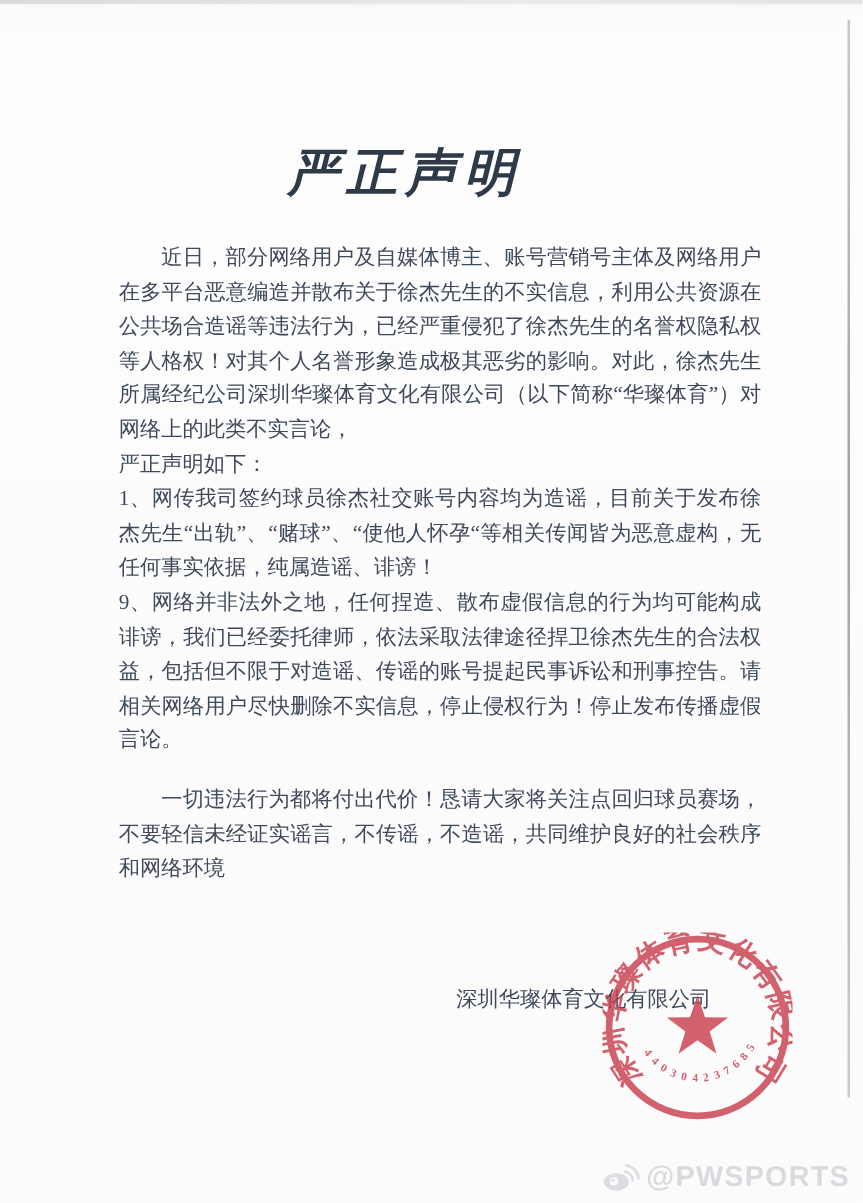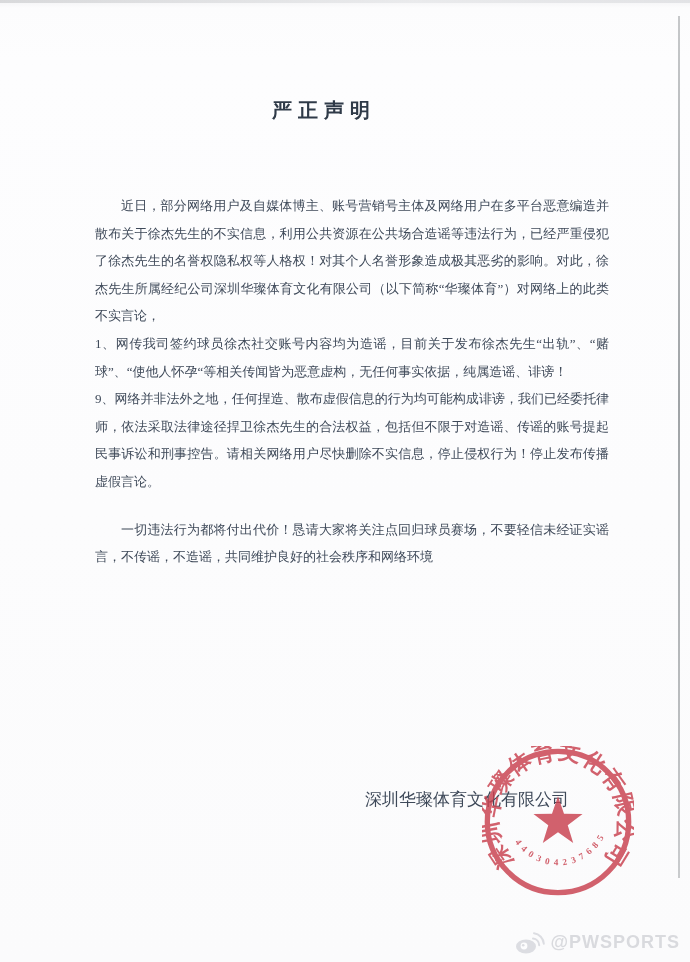--- a/index.html
+++ b/index.html
@@ -19,26 +19,27 @@
     background:linear-gradient(90deg,#cfd0d2,#e6e7e9 60%,#dcdde0);
     opacity:.75;
   }
   .page-edge-right {
     position:absolute; left:678px; top:16px; width:2px; height:862px;
     background:linear-gradient(180deg,#c6c8ca,#9fa3a6 45%,#c9cbcd);
   }
   .title {
     position:absolute; top:84px; left:0; width:648px;
     text-align:center;
-    font-size:20px; font-weight:bold; letter-spacing:6px;
+    font-size:41px; font-weight:bold; letter-spacing:6px;
     color:#2f3a48;
+    font-style:italic;
   }
   .doc-body {
     position:absolute; left:95px; width:514px; top:192px;
-    font-size:13px; line-height:27.6px;
+    font-size:17px; line-height:27.6px;
     color:#3e4959;
     text-align:justify;
   }
   .doc-body p { margin:0; }
   .doc-body p.indent { text-indent:2em; }
   .doc-body p.gap { margin-top:20px; }
   .signature {
     position:absolute; top:786px; right:121px;
     text-align:right;
     font-size:17px; line-height:28px;
@@ -51,35 +52,36 @@
     width:152px; height:152px;
     opacity:.82;
     z-index:2;
     pointer-events:none;
   }
   .watermark {
     position:absolute; right:10px; bottom:7px;
     display:flex; align-items:center; gap:5px;
     color:#d9dade;
     font-family:"Liberation Sans","DejaVu Sans",sans-serif;
-    font-size:18px; font-weight:bold; letter-spacing:1px;
+    font-size:23px; font-weight:bold; letter-spacing:1px;
     z-index:3;
   }
 </style>
 </head>
 <body>
 
 <div class="paper"></div>
 <div class="page-edge-top"></div>
 <div class="page-edge-right"></div>
 
 <h1 class="title">严正声明</h1>
 
 <div class="doc-body">
   <p class="indent">近日，部分网络用户及自媒体博主、账号营销号主体及网络用户在多平台恶意编造并散布关于徐杰先生的不实信息，利用公共资源在公共场合造谣等违法行为，已经严重侵犯了徐杰先生的名誉权隐私权等人格权！对其个人名誉形象造成极其恶劣的影响。对此，徐杰先生所属经纪公司深圳华璨体育文化有限公司（以下简称“华璨体育”）对网络上的此类不实言论，</p>
+  <p>严正声明如下：</p>
   <p>1、网传我司签约球员徐杰社交账号内容均为造谣，目前关于发布徐杰先生“出轨”、“赌球”、“使他人怀孕“等相关传闻皆为恶意虚构，无任何事实依据，纯属造谣、诽谤！</p>
   <p>9、网络并非法外之地，任何捏造、散布虚假信息的行为均可能构成诽谤，我们已经委托律师，依法采取法律途径捍卫徐杰先生的合法权益，包括但不限于对造谣、传谣的账号提起民事诉讼和刑事控告。请相关网络用户尽快删除不实信息，停止侵权行为！停止发布传播虚假言论。</p>
   <p class="indent gap">一切违法行为都将付出代价！恳请大家将关注点回归球员赛场，不要轻信未经证实谣言，不传谣，不造谣，共同维护良好的社会秩序和网络环境</p>
 </div>
 
 <div class="signature">
   <div>深圳华璨体育文化有限公司</div>
 </div>
 
 <svg class="seal" viewBox="0 0 200 200" aria-hidden="true">

